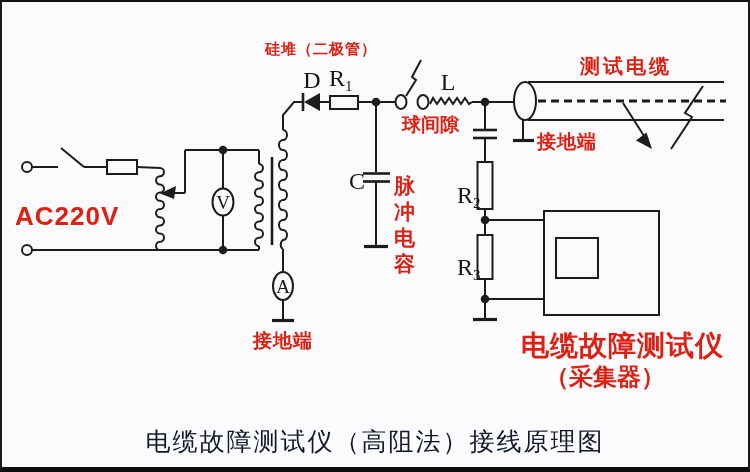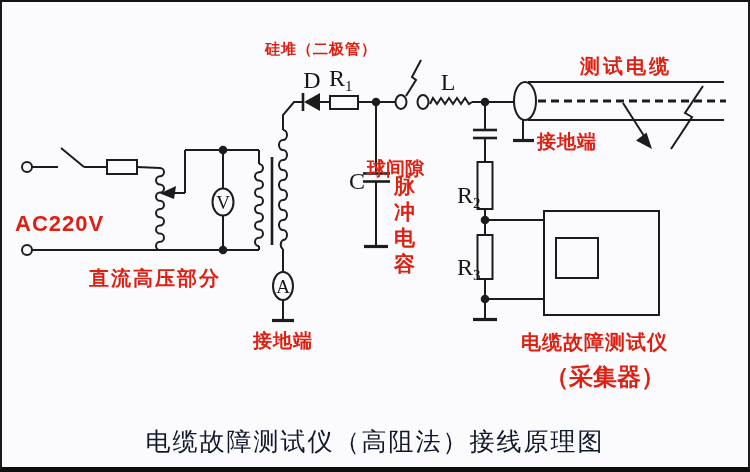--- a/index.html
+++ b/index.html
@@ -158,27 +158,26 @@
         <text x="355" y="187" text-anchor="middle" class="serif-text" font-size="24">C</text>
         <text x="446" y="88" text-anchor="middle" class="serif-text" font-size="24">L</text>
         <text x="455" y="201" class="serif-text" font-size="24"><tspan>R</tspan><tspan dy="5" font-size="15">2</tspan></text>
         <text x="455" y="273" class="serif-text" font-size="24"><tspan>R</tspan><tspan dy="5" font-size="15">3</tspan></text>
       </g>
     </g>
   </svg>
 
   <div class="lbl" style="left:263px;top:39px;font-size:15px;letter-spacing:1px;">硅堆（二极管）</div>
   <div class="lbl" style="left:578px;top:53px;font-size:20px;letter-spacing:3px;">测试电缆</div>
-  <div class="lbl" style="left:365px;top:113px;font-size:19px;margin-top:44px;">球间隙</div>
+  <div class="lbl" style="left:400px;top:113px;font-size:19px;">球间隙</div>
   <div class="lbl" style="left:535px;top:130px;font-size:19px;letter-spacing:1px;">接地端</div>
   <div class="lbl lbl-vert" style="left:392px;top:171px;font-size:21px;">脉
 冲
 电
 容</div>
-  <div class="lbl" style="left:13px;top:210px;font-size:22px;letter-spacing:1px;">AC220V</div>
-  <div class="lbl" style="left:87px;top:265px;font-size:20px;letter-spacing:2px;">直流高压部分</div>
+  <div class="lbl" style="left:13px;top:200px;font-size:26px;letter-spacing:1px;">AC220V</div>
   <div class="lbl" style="left:251px;top:329px;font-size:19px;letter-spacing:1px;">接地端</div>
-  <div class="lbl" style="left:519px;top:329px;font-size:20px;letter-spacing:1px;">电缆故障测试仪</div>
+  <div class="lbl" style="left:519px;top:329px;font-size:28px;letter-spacing:1px;">电缆故障测试仪</div>
   <div class="lbl" style="left:543px;top:362px;font-size:24px;">（采集器）</div>
 
   <div class="title" style="top:423px;font-size:25px;">电缆故障测试仪（高阻法）接线原理图</div>
 
 </div>
 
 </body></html>

